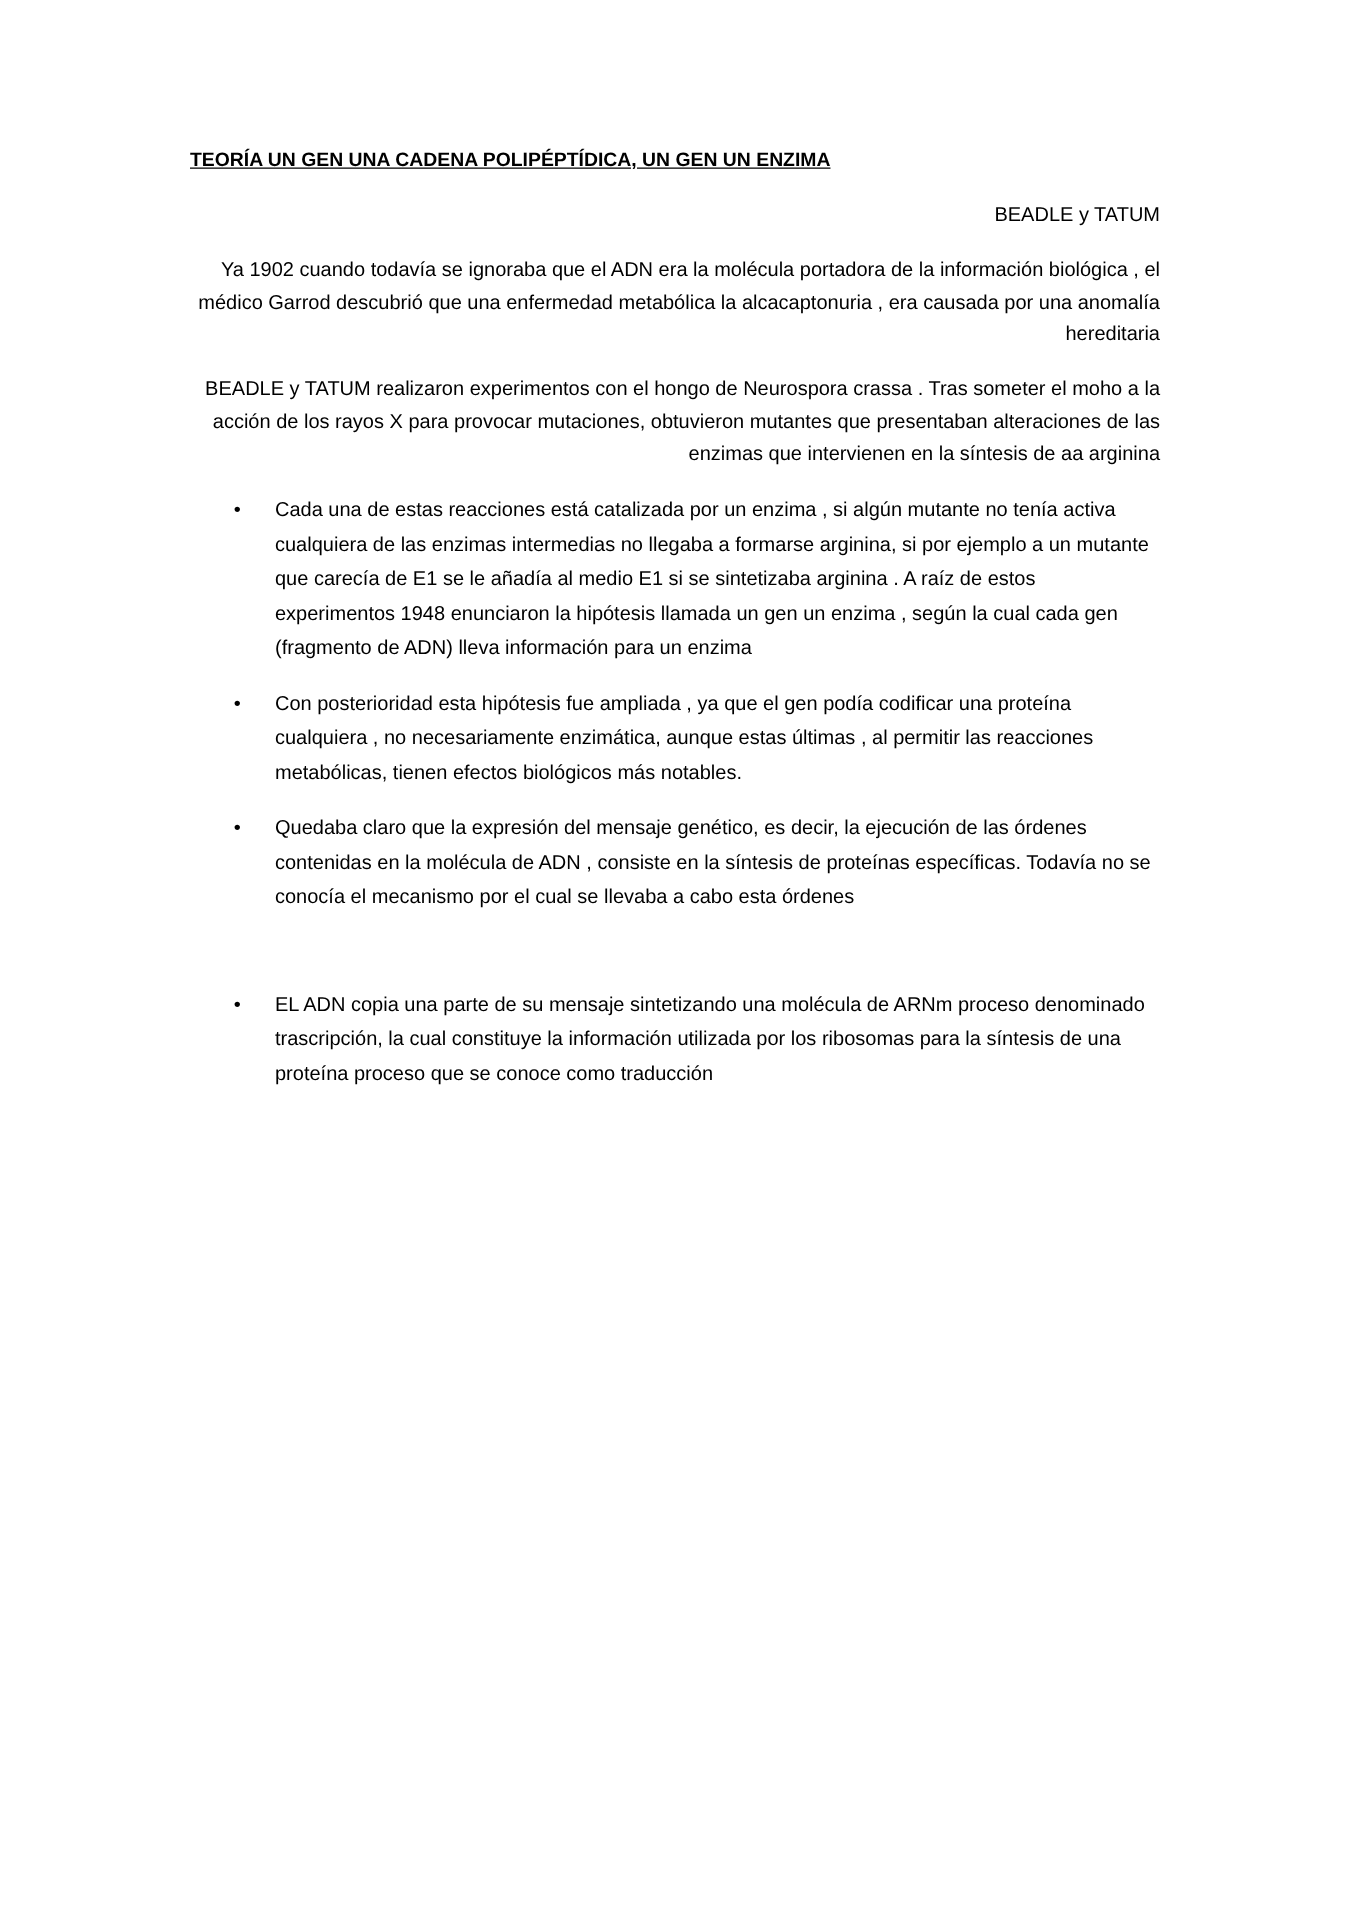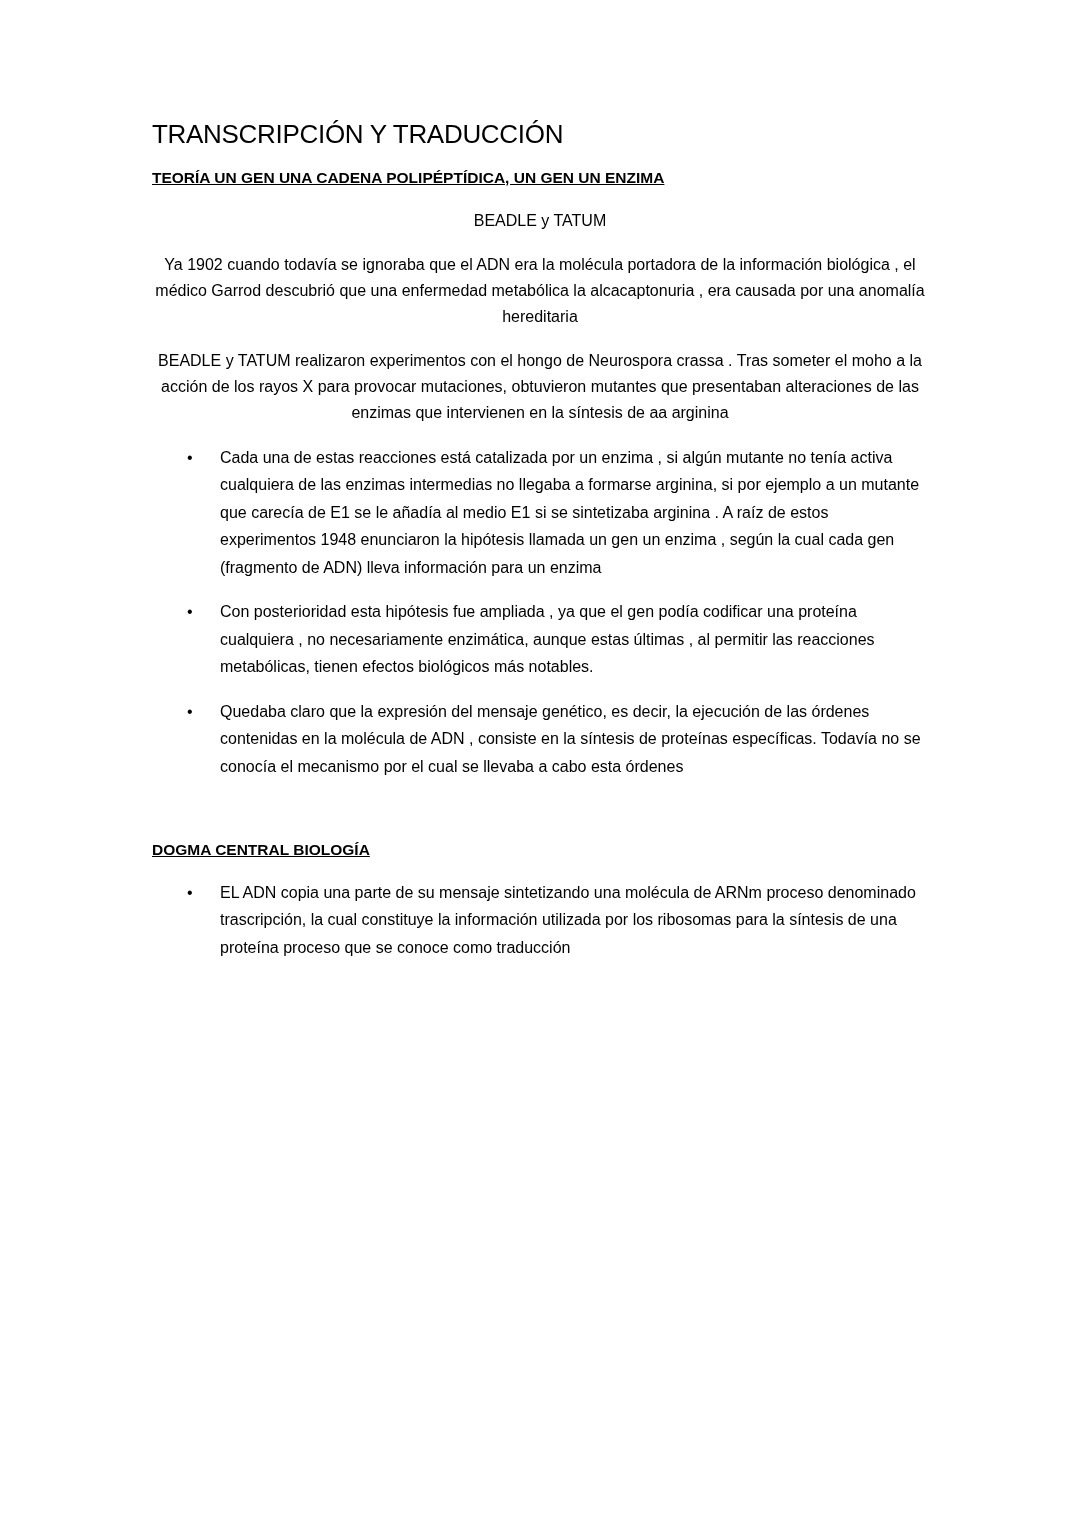--- a/index.html
+++ b/index.html
@@ -33,21 +33,21 @@
     font-size: 15.5px;
     font-weight: bold;
     text-decoration: underline;
     margin: 0 0 20px 0;
     line-height: 1.4;
   }
   .para {
     font-size: 16px;
     line-height: 1.62;
     margin: 0 0 18px 0;
-    text-align: center;
+    text-align: right;
   }
   ul.bullets {
     list-style: none;
     margin: 0 0 6px 0;
     padding: 0;
   }
   ul.bullets li {
     position: relative;
     padding-left: 68px;
     font-size: 16px;
@@ -66,21 +66,20 @@
   .spacer-lg { height: 42px; }
   .section-heading.second {
     margin-bottom: 18px;
   }
 </style>
 </head>
 <body>
 
 <div class="page">
 
-  <h1 class="doc-title">TRANSCRIPCIÓN Y TRADUCCIÓN</h1>
 
   <div class="section-heading">TEORÍA UN GEN UNA CADENA POLIPÉPTÍDICA, UN GEN UN ENZIMA</div>
 
   <p class="para">BEADLE y TATUM</p>
 
   <p class="para">Ya 1902 cuando todavía se ignoraba que el ADN era la molécula portadora de la información biológica , el médico Garrod descubrió que una enfermedad metabólica la alcacaptonuria  , era causada por una anomalía hereditaria</p>
 
   <p class="para">BEADLE y TATUM realizaron experimentos con el hongo de Neurospora crassa . Tras someter el moho a la acción de los rayos X para provocar mutaciones, obtuvieron mutantes que presentaban alteraciones de las enzimas que intervienen en la síntesis de aa arginina</p>
 
 
@@ -91,21 +90,20 @@
     <li>
       <span>Con posterioridad esta hipótesis fue ampliada , ya que el gen podía codificar una proteína cualquiera , no necesariamente enzimática, aunque estas últimas , al permitir las reacciones metabólicas, tienen efectos biológicos más notables.</span><b></b><span></span>
     </li>
     <li>
       <span>Quedaba claro que la expresión del mensaje genético, es decir, la ejecución de las órdenes contenidas en la molécula de ADN , consiste en la síntesis de proteínas específicas. Todavía no se conocía el mecanismo por el cual se llevaba a cabo esta </span><b>órdenes</b><span></span>
     </li>
   </ul>
 
   <div class="spacer-lg"></div>
 
-  <div class="section-heading second">DOGMA CENTRAL BIOLOGÍA</div>
 
   <ul class="bullets">
     <li>
       <span>EL ADN copia una parte de su mensaje sintetizando una molécula de ARNm proceso denominado trascripción, la cual constituye la información utilizada por los ribosomas para la síntesis de una proteína proceso que se conoce como traducción</span><b></b><span></span>
     </li>
   </ul>
 
 </div>
 
 </body></html>

